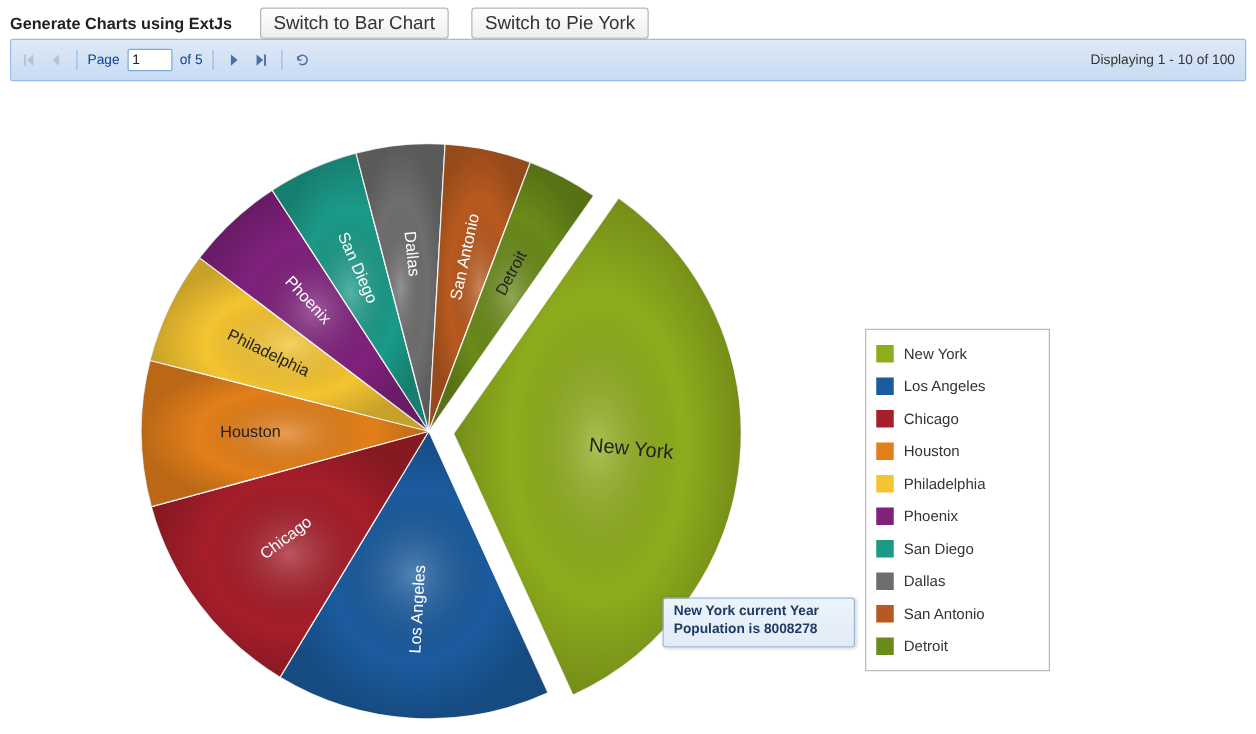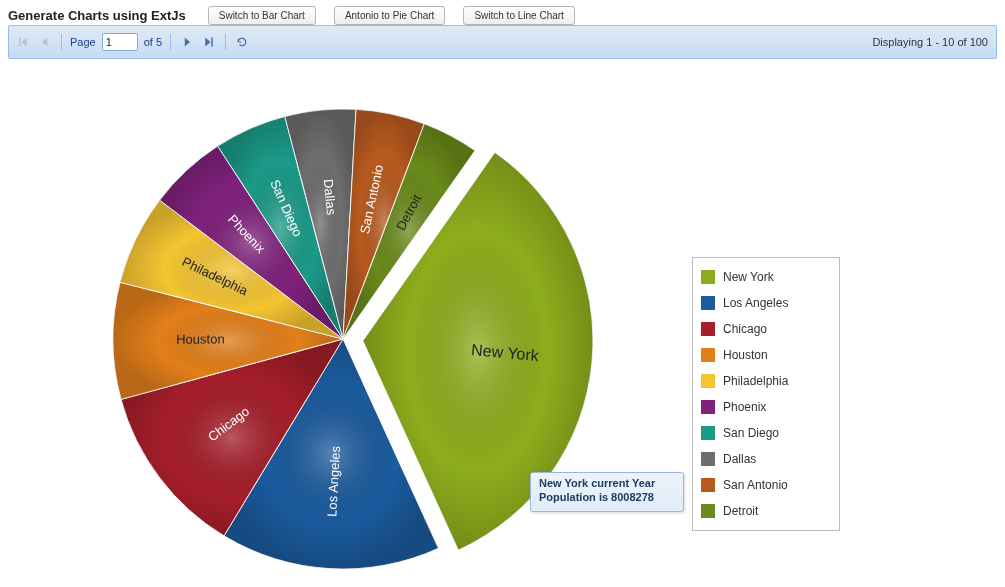--- a/index.html
+++ b/index.html
@@ -28,21 +28,21 @@
     font-weight: bold;
     color: #222;
     white-space: nowrap;
     margin-right: 4px;
   }
   .ext-btn {
     background: linear-gradient(#ffffff, #eeeeee);
     border: 1px solid #b5b5b5;
     border-radius: 3px;
     padding: 3px 10px;
-    font-size: 10px;
+    font-size: 15px;
     color: #333;
     cursor: pointer;
     box-shadow: 0 1px 0 rgba(0,0,0,0.05);
   }
 
   .paging-bar {
     display: flex;
     align-items: center;
     gap: 6px;
     height: 26px;
@@ -141,22 +141,21 @@
     line-height: 1.25;
   }
 </style>
 </head>
 <body>
 <div class="page">
 
   <div class="header-row">
     <span class="page-title">Generate Charts using ExtJs</span>
     <button class="ext-btn">Switch to Bar Chart</button>
-    <button class="ext-btn">Antonio to Pie Chart</button>
-    <button class="ext-btn">Switch to Line Chart</button>
+    <button class="ext-btn">Switch to Pie York</button>
   </div>
 
   <div class="paging-bar">
     <span class="nav-btn disabled">
       <svg viewBox="0 0 16 16">
           <path fill="currentColor" d="M3 2h2v12H3zM13 2v12L6 8z"></path>
         </svg>
     </span>
     <span class="nav-btn disabled">
       <svg viewBox="0 0 16 16">

